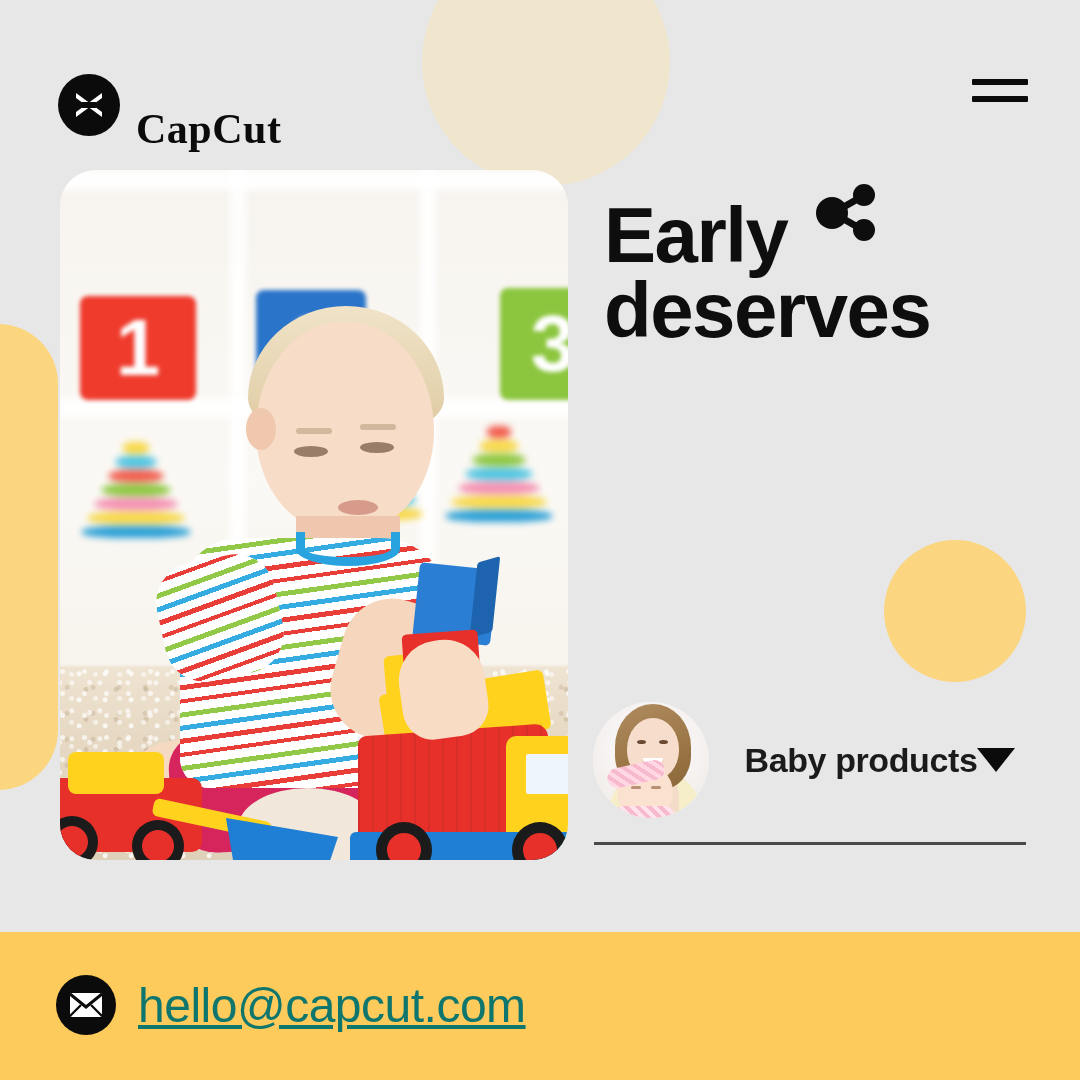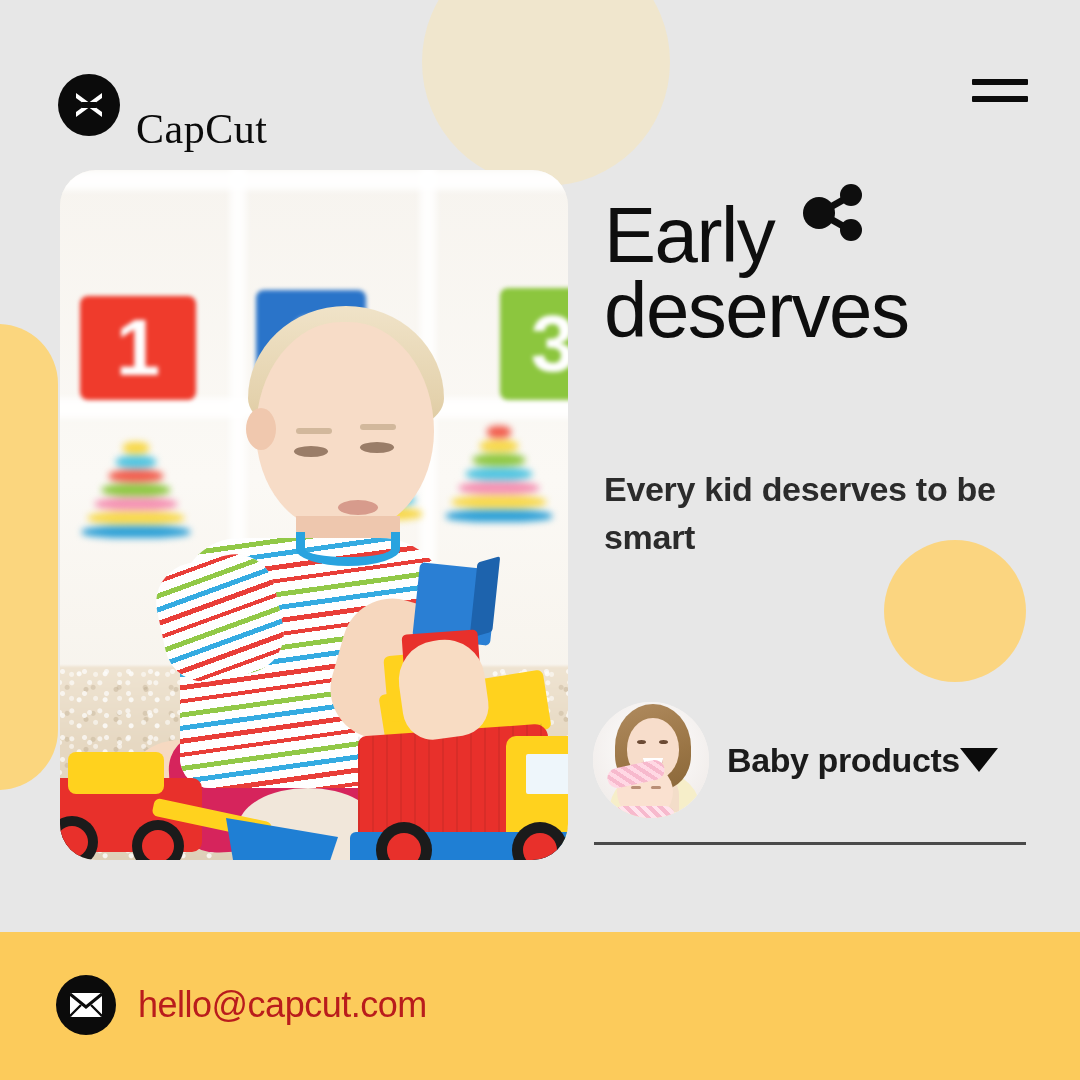--- a/index.html
+++ b/index.html
@@ -66,21 +66,21 @@
     height: 62px;
     border-radius: 50%;
     background: #0b0b0b;
     display: flex;
     align-items: center;
     justify-content: center;
     flex: none;
   }
   .brand-name {
     font-family: "Liberation Serif", serif;
-    font-weight: normal;
+    font-weight: bold;
     font-size: 42px;
     letter-spacing: 0.5px;
     color: #0b0b0b;
     line-height: 1;
     margin-top: 48px;
   }
   .menu-button {
     position: absolute;
     left: 972px;
     top: 72px;
@@ -339,21 +339,21 @@
   }
 
   
   .headline {
     position: absolute;
     left: 604px;
     top: 180px;
     width: 440px;
     font-size: 78px;
     line-height: 0.96;
-    font-weight: normal;
+    font-weight: bold;
     letter-spacing: -1.5px;
     color: #0e0e0e;
   }
   .headline .share-icon {
     display: inline-block;
     vertical-align: 18px;
     margin-left: 26px;
   }
   .subhead {
     position: absolute;
@@ -433,21 +433,21 @@
   .profile-handle {
     font-size: 50px;
     font-weight: bold;
     letter-spacing: -1px;
     color: #0d0d0d;
     line-height: 1.04;
   }
   .profile-row {
     display: flex;
     align-items: center;
-    justify-content: flex-start;
+    justify-content: center;
     width: 306px;
   }
   .profile-sub {
     font-size: 34px;
     font-weight: bold;
     color: #1b1b1b;
     letter-spacing: -0.4px;
   }
   .caret {
     width: 0; height: 0;
@@ -485,23 +485,24 @@
     width: 60px;
     height: 60px;
     border-radius: 50%;
     background: #0b0b0b;
     display: flex;
     align-items: center;
     justify-content: center;
     flex: none;
   }
   .email-text {
-    font-size: 36px;
-    color: #b91c1c;
+    font-size: 48px;
+    color: #0f766e;
     letter-spacing: -0.5px;
+    text-decoration: underline;
   }
 </style>
 </head>
 <body>
 
 <div class="canvas">
 
   <div class="deco-circle-top"></div>
   <div class="deco-circle-right"></div>
   <div class="deco-blob-left"></div>
@@ -618,21 +619,20 @@
         <line x1="20" y1="31" x2="50" y2="14" stroke="#0e0e0e" stroke-width="7"></line>
         <line x1="20" y1="31" x2="50" y2="48" stroke="#0e0e0e" stroke-width="7"></line>
         <circle cx="19" cy="31" r="16" fill="#0e0e0e"></circle>
         <circle cx="51" cy="13" r="11" fill="#0e0e0e"></circle>
         <circle cx="51" cy="48" r="11" fill="#0e0e0e"></circle>
       </svg>
     </span><br>
     <span>deserves</span><br>
   </div>
 
-  <div class="subhead">Every kid deserves to be smart</div>
 
   <div class="profile">
     <span class="avatar">
       <span class="av-bg"></span>
       <span class="av-mom-body"></span>
       <span class="av-mom-chest"></span>
       <span class="av-mom-hair"></span>
       <span class="av-mom-face"></span>
       <span class="av-mom-eye" style="left:44px; top:38px;"></span>
       <span class="av-mom-eye" style="left:66px; top:38px;"></span>

